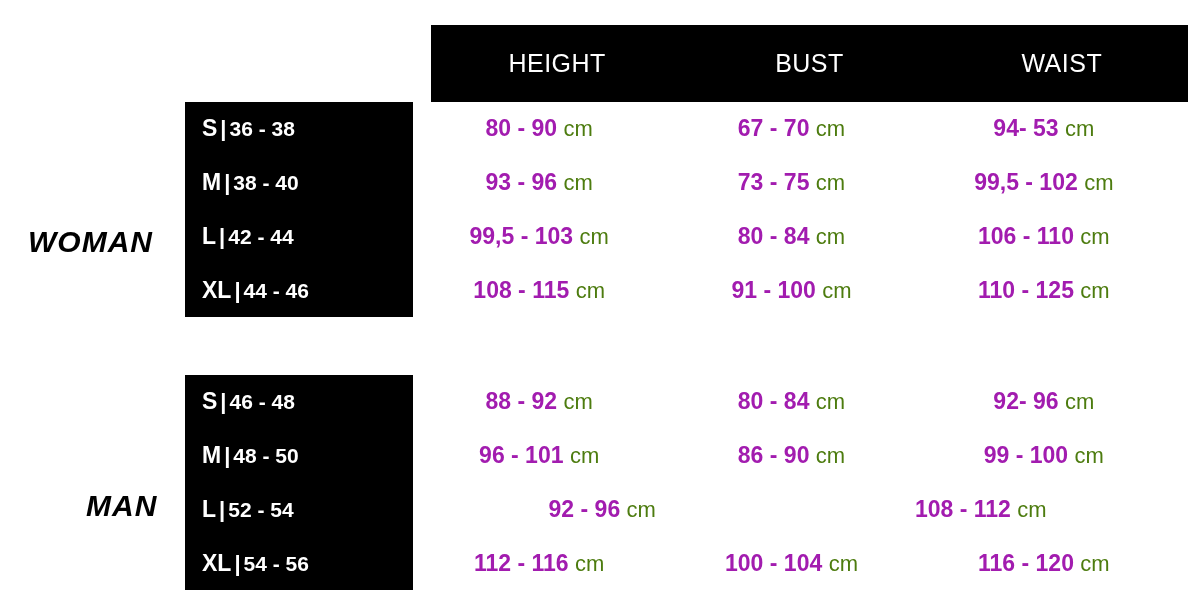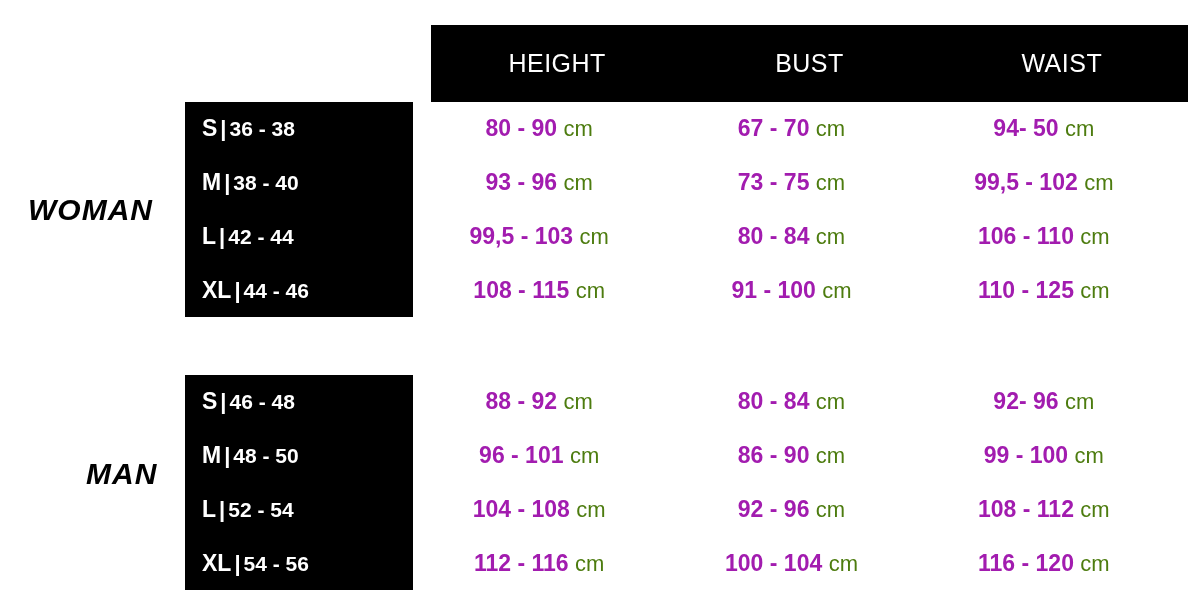--- a/index.html
+++ b/index.html
@@ -51,20 +51,21 @@
 
   
   .group-label {
     position: absolute;
     font-size: 30px;
     font-weight: bold;
     font-style: italic;
     color: #000000;
     letter-spacing: 1px;
     white-space: nowrap;
+    margin-top: 32px;
   }
   .group-label.woman { left: 28px;  top: 193px; }
   .group-label.man   { left: 86px;  top: 457px; }
 
   
   .rows {
     position: absolute;
     left: 185px;
     width: 985px;
   }
@@ -138,21 +139,21 @@
       </div>
       <div class="meas-cell">
         <span class="val">80 - 90</span>
         <span class="unit">cm</span>
       </div>
       <div class="meas-cell">
         <span class="val">67 - 70</span>
         <span class="unit">cm</span>
       </div>
       <div class="meas-cell">
-        <span class="val">94- 50</span>
+        <span class="val">94- 53</span>
         <span class="unit">cm</span>
       </div>
     </div>
 
     <div class="row">
       <div class="size-cell">
         <span class="sz">M</span><span class="sep">|</span><span class="eu">38 - 40</span>
       </div>
       <div class="meas-cell">
         <span class="val">93 - 96</span>
@@ -242,24 +243,20 @@
         <span class="val">99 - 100</span>
         <span class="unit">cm</span>
       </div>
     </div>
 
     <div class="row">
       <div class="size-cell">
         <span class="sz">L</span><span class="sep">|</span><span class="eu">52 - 54</span>
       </div>
       <div class="meas-cell">
-        <span class="val">104 - 108</span>
-        <span class="unit">cm</span>
-      </div>
-      <div class="meas-cell">
         <span class="val">92 - 96</span>
         <span class="unit">cm</span>
       </div>
       <div class="meas-cell">
         <span class="val">108 - 112</span>
         <span class="unit">cm</span>
       </div>
     </div>
 
     <div class="row">

